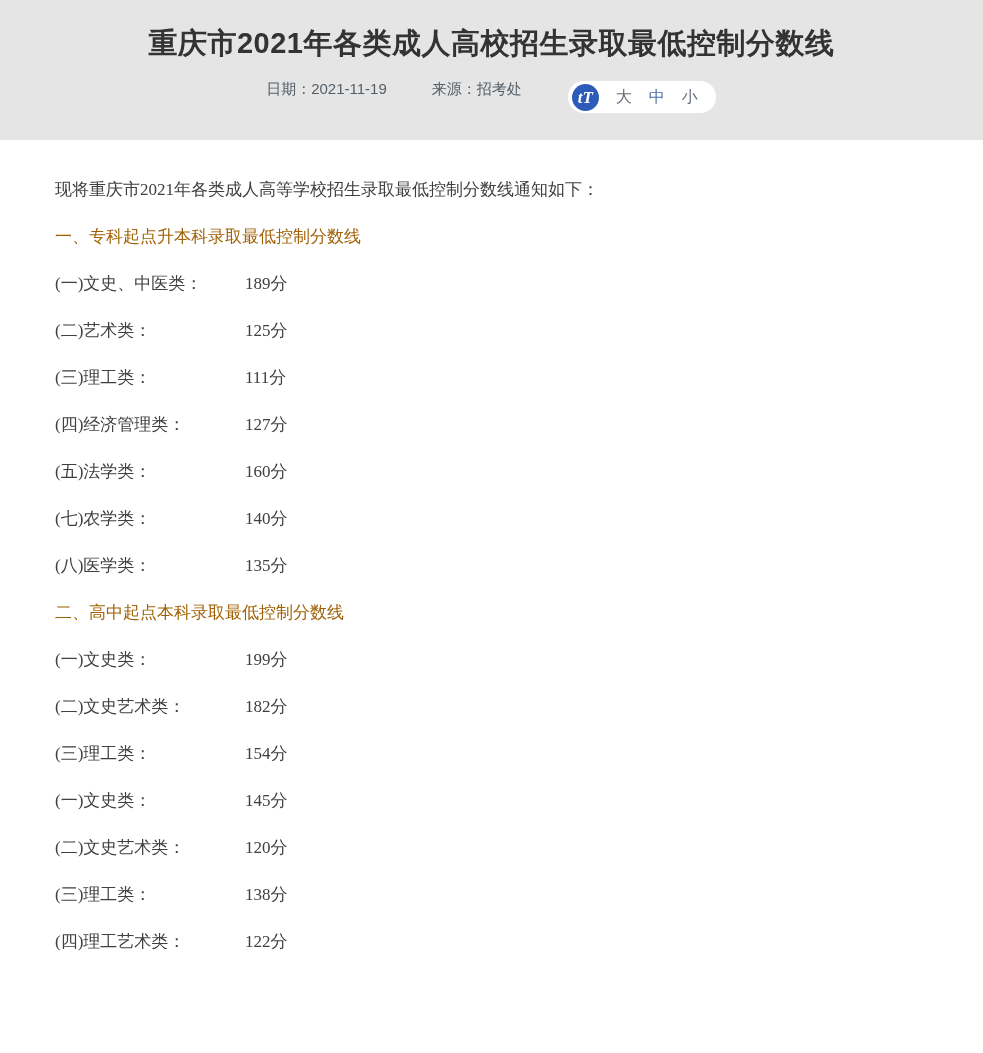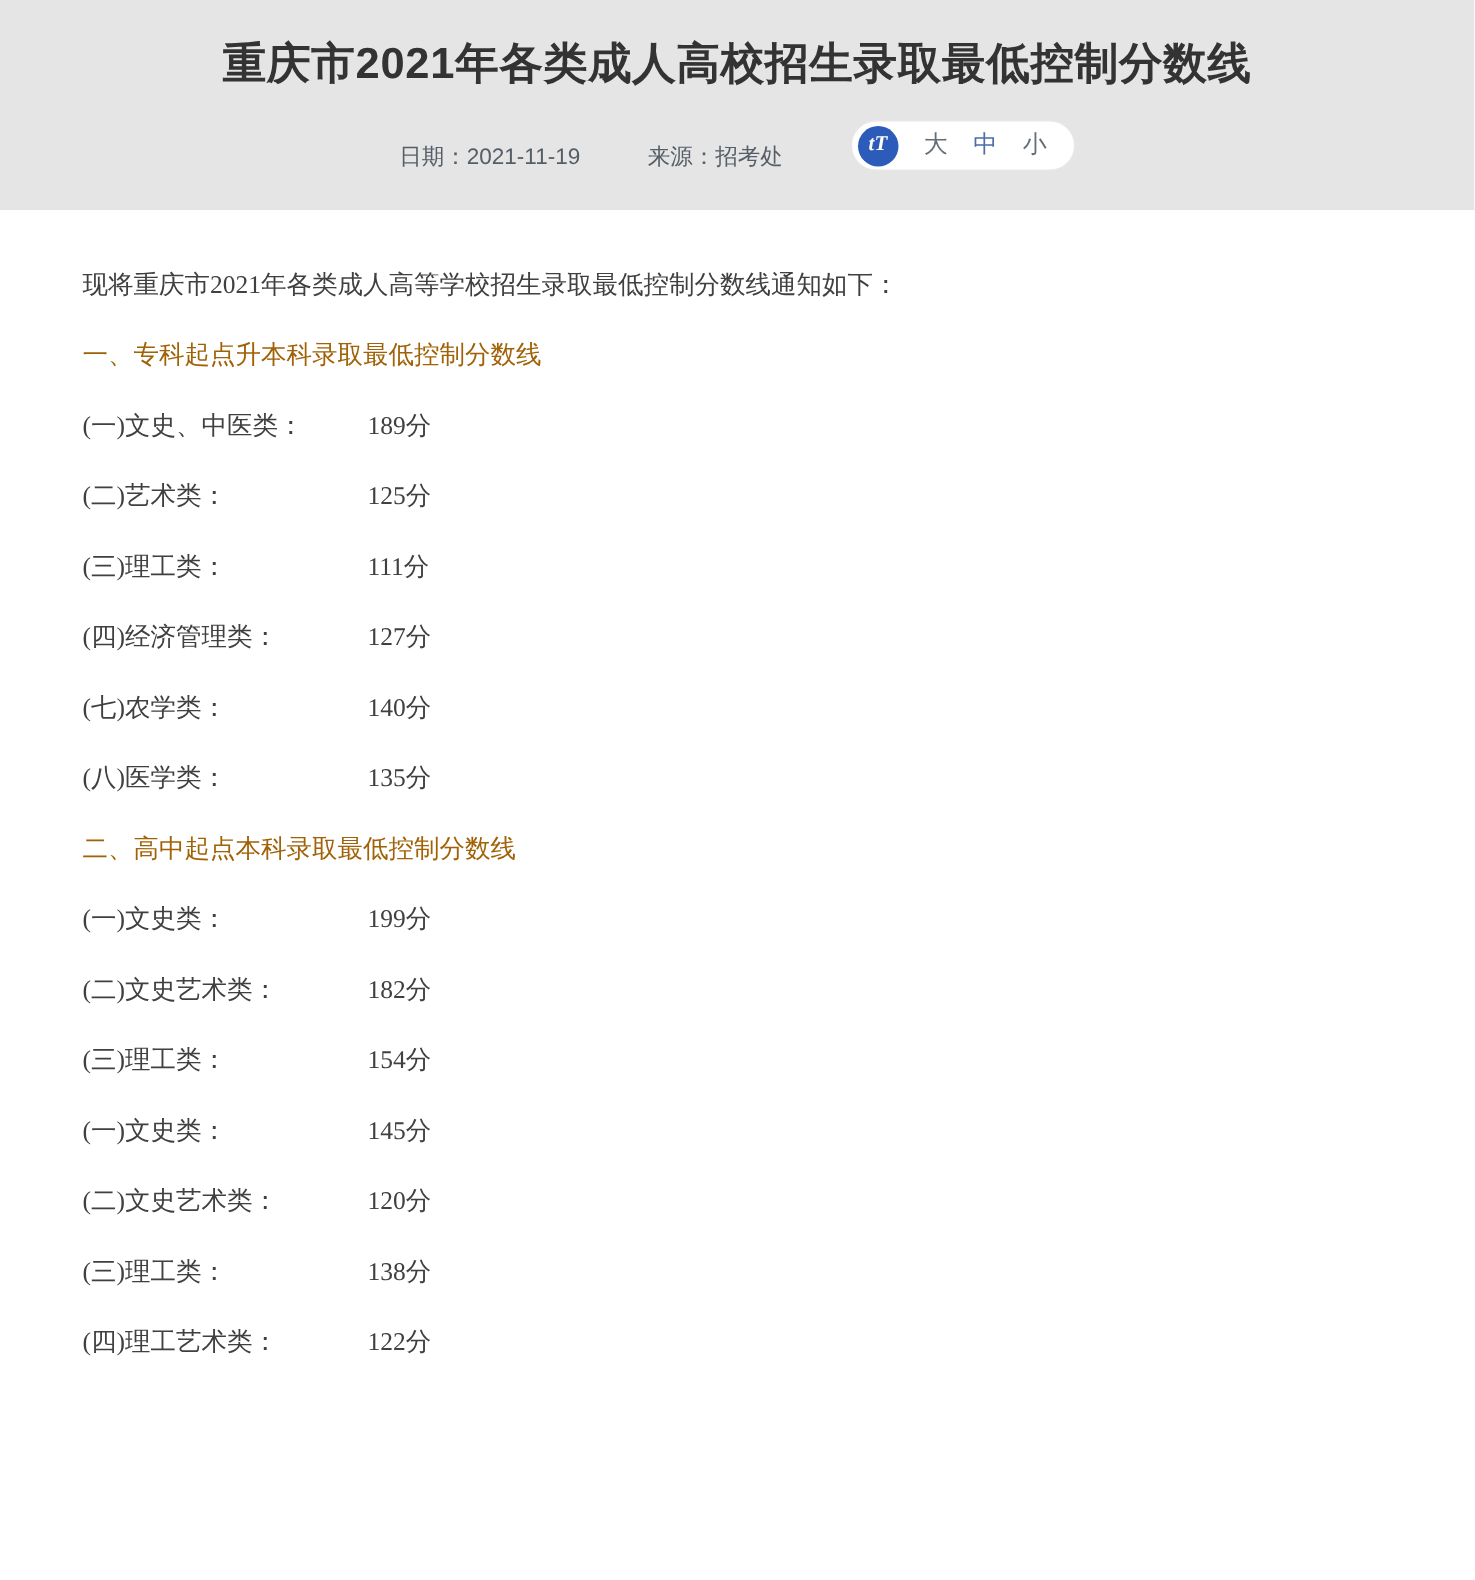--- a/index.html
+++ b/index.html
@@ -27,21 +27,21 @@
     line-height: 35px;
     font-weight: bold;
     color: #333333;
     font-family: "Liberation Sans", sans-serif;
     letter-spacing: 0.5px;
   }
   .meta-row {
     margin-top: 19px;
     display: flex;
     justify-content: center;
-    align-items: flex-end;
+    align-items: flex-start;
     gap: 45px;
     font-size: 15px;
     color: #555e66;
   }
   .meta-item { white-space: nowrap; }
   .meta-item .meta-label { color: #555e66; }
   .meta-item .meta-value { color: #555e66; }
 
   .font-size-widget {
     display: flex;
@@ -59,21 +59,21 @@
     height: 27px;
     border-radius: 50%;
     background: #2d5bb9;
     color: #ffffff;
     display: flex;
     align-items: center;
     justify-content: center;
     font-family: "Liberation Serif", serif;
     font-style: italic;
     font-weight: bold;
-    font-size: 14px;
+    font-size: 17px;
     line-height: 1;
   }
   .font-size-option {
     font-size: 16px;
     color: #646e78;
     line-height: 1;
     cursor: pointer;
   }
   .font-size-option.active { color: #4d6fa9; }
 
@@ -120,20 +120,21 @@
 
   <div class="content">
     <p>现将重庆市2021年各类成人高等学校招生录取最低控制分数线通知如下：</p>
 
     <p class="section-heading">一、专科起点升本科录取最低控制分数线</p>
 
     <p class="score-row"><span class="score-label">(一)文史、中医类：</span><span class="score-value">189分</span></p>
     <p class="score-row"><span class="score-label">(二)艺术类：</span><span class="score-value">125分</span></p>
     <p class="score-row"><span class="score-label">(三)理工类：</span><span class="score-value">111分</span></p>
     <p class="score-row"><span class="score-label">(四)经济管理类：</span><span class="score-value">127分</span></p>
+    <p class="score-row"><span class="score-label">(五)法学类：</span><span class="score-value">160分</span></p>
     <p class="score-row"><span class="score-label">(七)农学类：</span><span class="score-value">140分</span></p>
     <p class="score-row"><span class="score-label">(八)医学类：</span><span class="score-value">135分</span></p>
 
     <p class="section-heading">二、高中起点本科录取最低控制分数线</p>
 
     <p class="score-row"><span class="score-label">(一)文史类：</span><span class="score-value">199分</span></p>
     <p class="score-row"><span class="score-label">(二)文史艺术类：</span><span class="score-value">182分</span></p>
     <p class="score-row"><span class="score-label">(三)理工类：</span><span class="score-value">154分</span></p>
 
 

